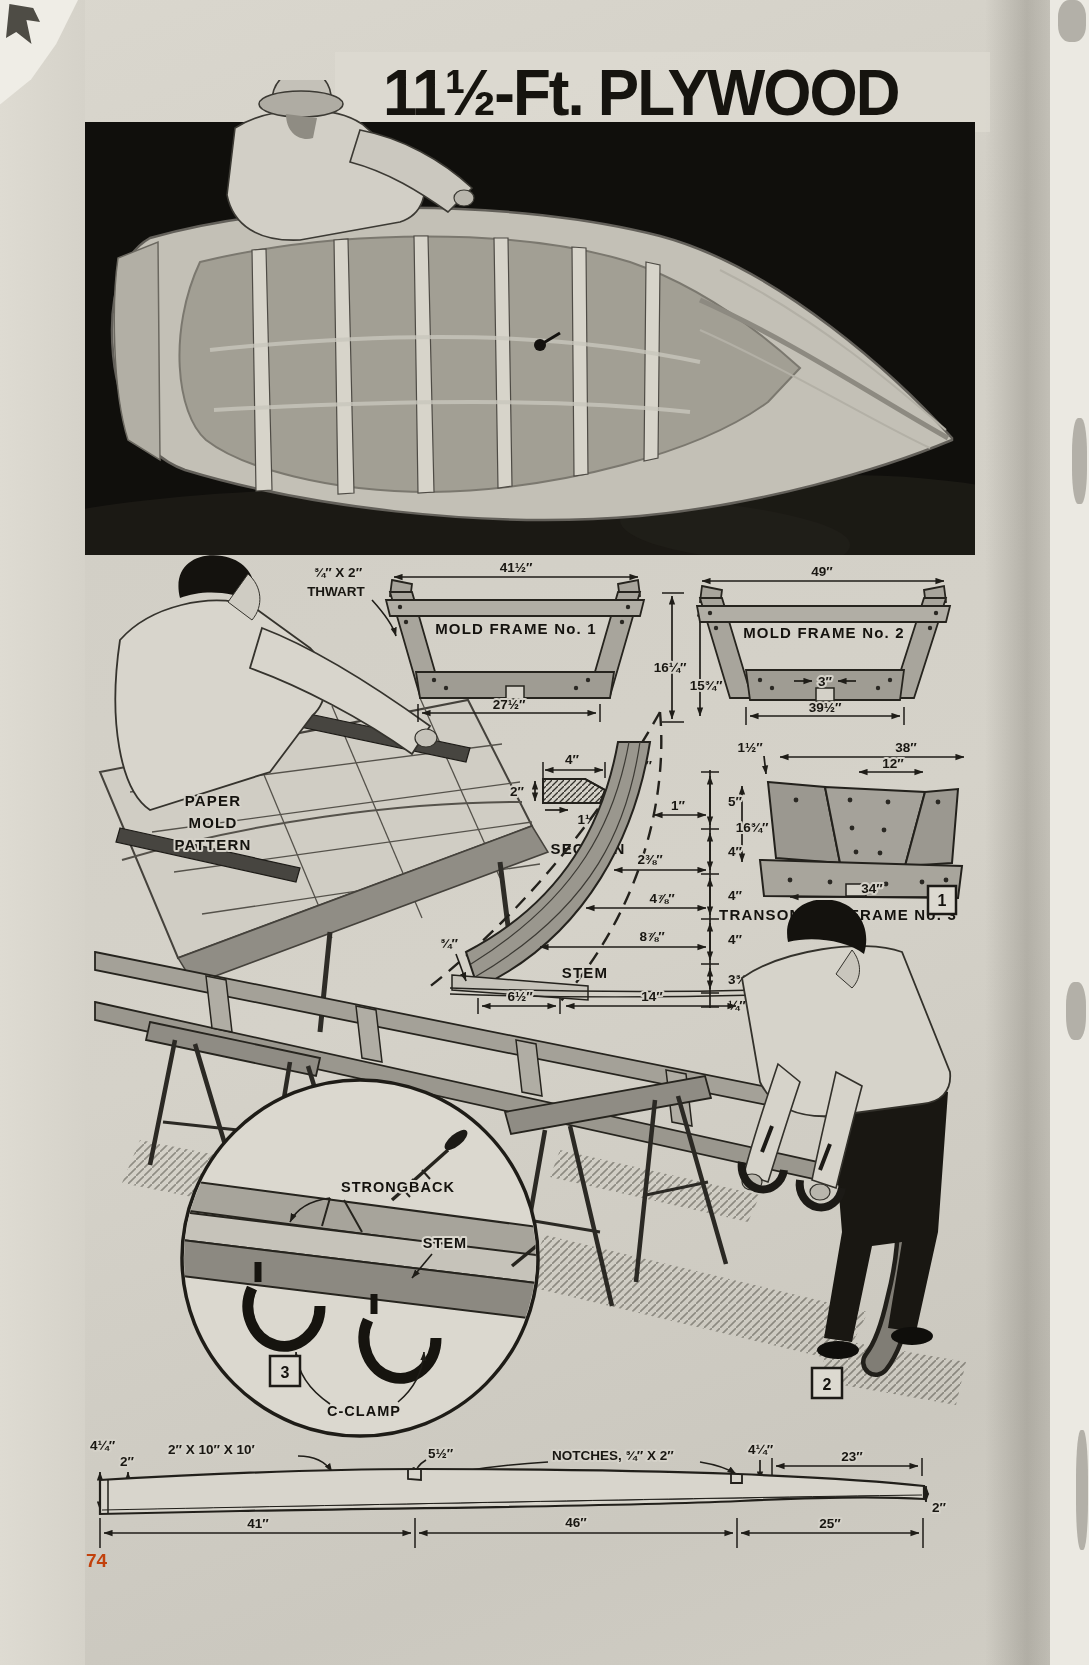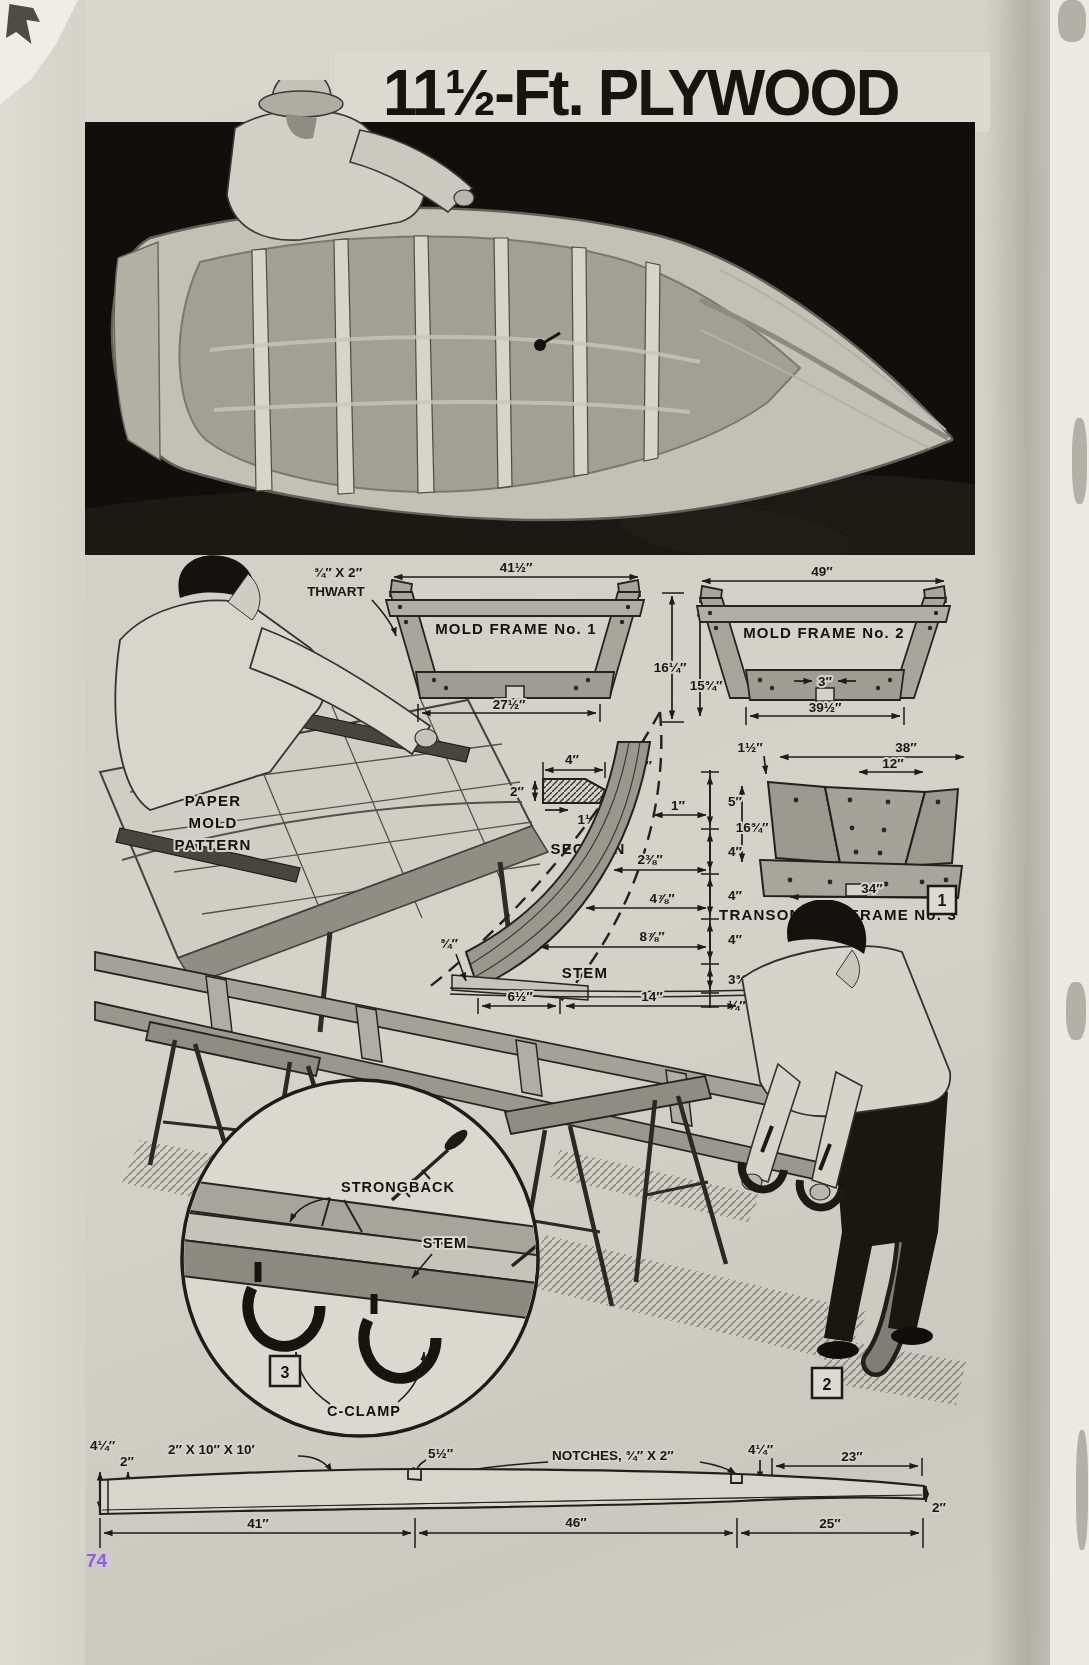--- a/index.html
+++ b/index.html
@@ -6,21 +6,21 @@
   body{
     width:1089px;height:1665px;position:relative;overflow:hidden;
     background:linear-gradient(160deg,#dad7ce 0%,#d2cfc6 28%,#d5d2c9 55%,#cbc8bf 85%,#d0cdc4 100%);
     font-family:"Liberation Sans","DejaVu Sans",sans-serif;
   }
   .abs{position:absolute;}
   .title{
     font-weight:700;font-size:62px;letter-spacing:-2px;color:#16140f;
     white-space:nowrap;transform:scaleY(1.04);
   }
-  .pagenum{font-weight:700;font-size:19px;color:#8b5cf6;}
+  .pagenum{font-weight:700;font-size:19px;color:#c2410c;}
   svg text{font-family:"Liberation Sans","DejaVu Sans",sans-serif;}
   .dt{font-weight:700;font-size:13.5px;fill:#191712;paint-order:stroke;stroke:#d4d1c8;stroke-width:4px;stroke-linejoin:round;}
   .lb{font-weight:700;font-size:15px;letter-spacing:1.2px;fill:#14120e;paint-order:stroke;stroke:#d4d1c8;stroke-width:4px;stroke-linejoin:round;}
   .lbw{font-weight:700;font-size:14.5px;letter-spacing:1px;fill:#14120e;paint-order:stroke;stroke:#dbd8cf;stroke-width:4px;stroke-linejoin:round;}
   .bg{font-weight:700;font-size:16px;fill:#14120e;}
   .dim{stroke:#1f1d18;stroke-width:1.7;fill:none;}
   .tick{stroke:#1f1d18;stroke-width:1.5;fill:none;}
   .ldr{stroke:#1f1d18;stroke-width:1.6;fill:none;}
   .edge-blotch{background:#b3b0a8;border-radius:40%;}
 </style>

